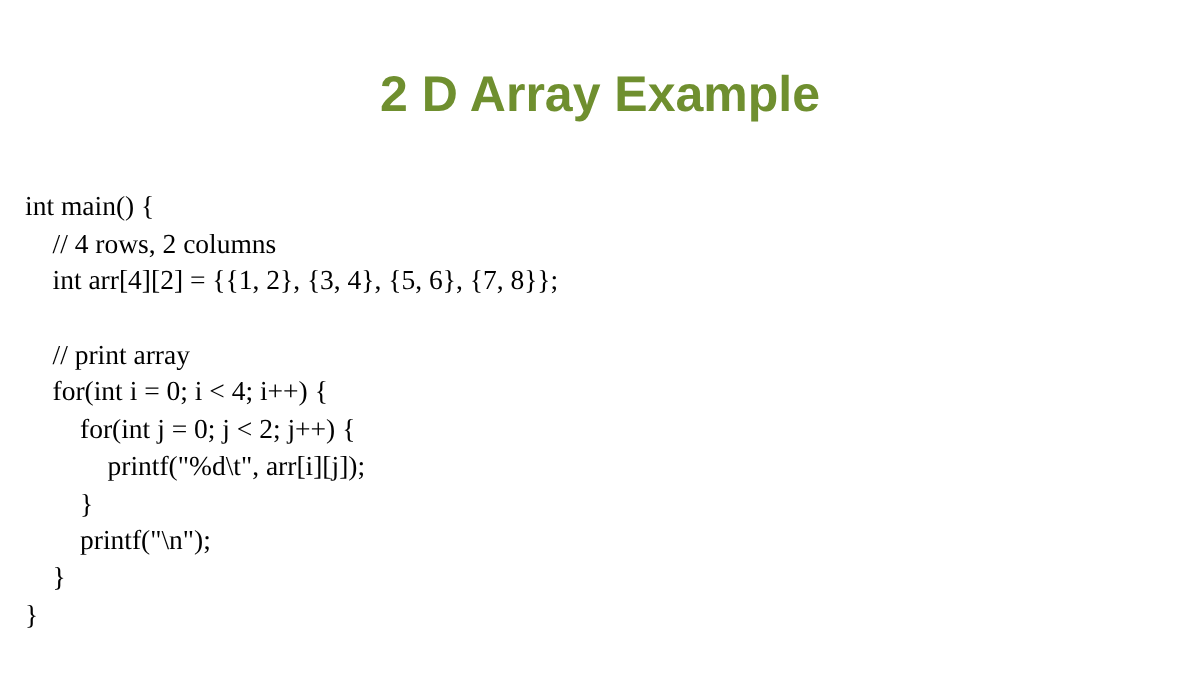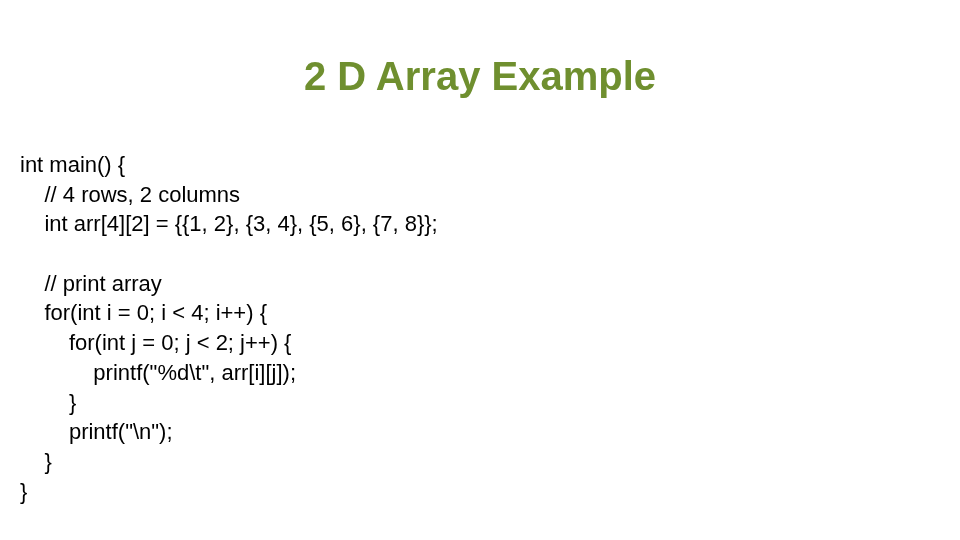--- a/index.html
+++ b/index.html
@@ -26,21 +26,21 @@
     text-align: center;
     font-size: 40px;
     font-weight: 700;
     color: #6f8f2f;
     letter-spacing: 0px;
   }
   .code-block {
     position: absolute;
     top: 110px;
     left: 20px;
-    font-family: Liberation Sans, sans-serif;
+    font-family: Liberation Serif, serif;
     font-size: 22px;
     line-height: 1.35;
     color: #000;
     white-space: pre;
   }
   .output-block {
     position: absolute;
     top: 296px;
     left: 738px;
     font-family: "Segoe UI", "Helvetica Neue", Arial, sans-serif;

